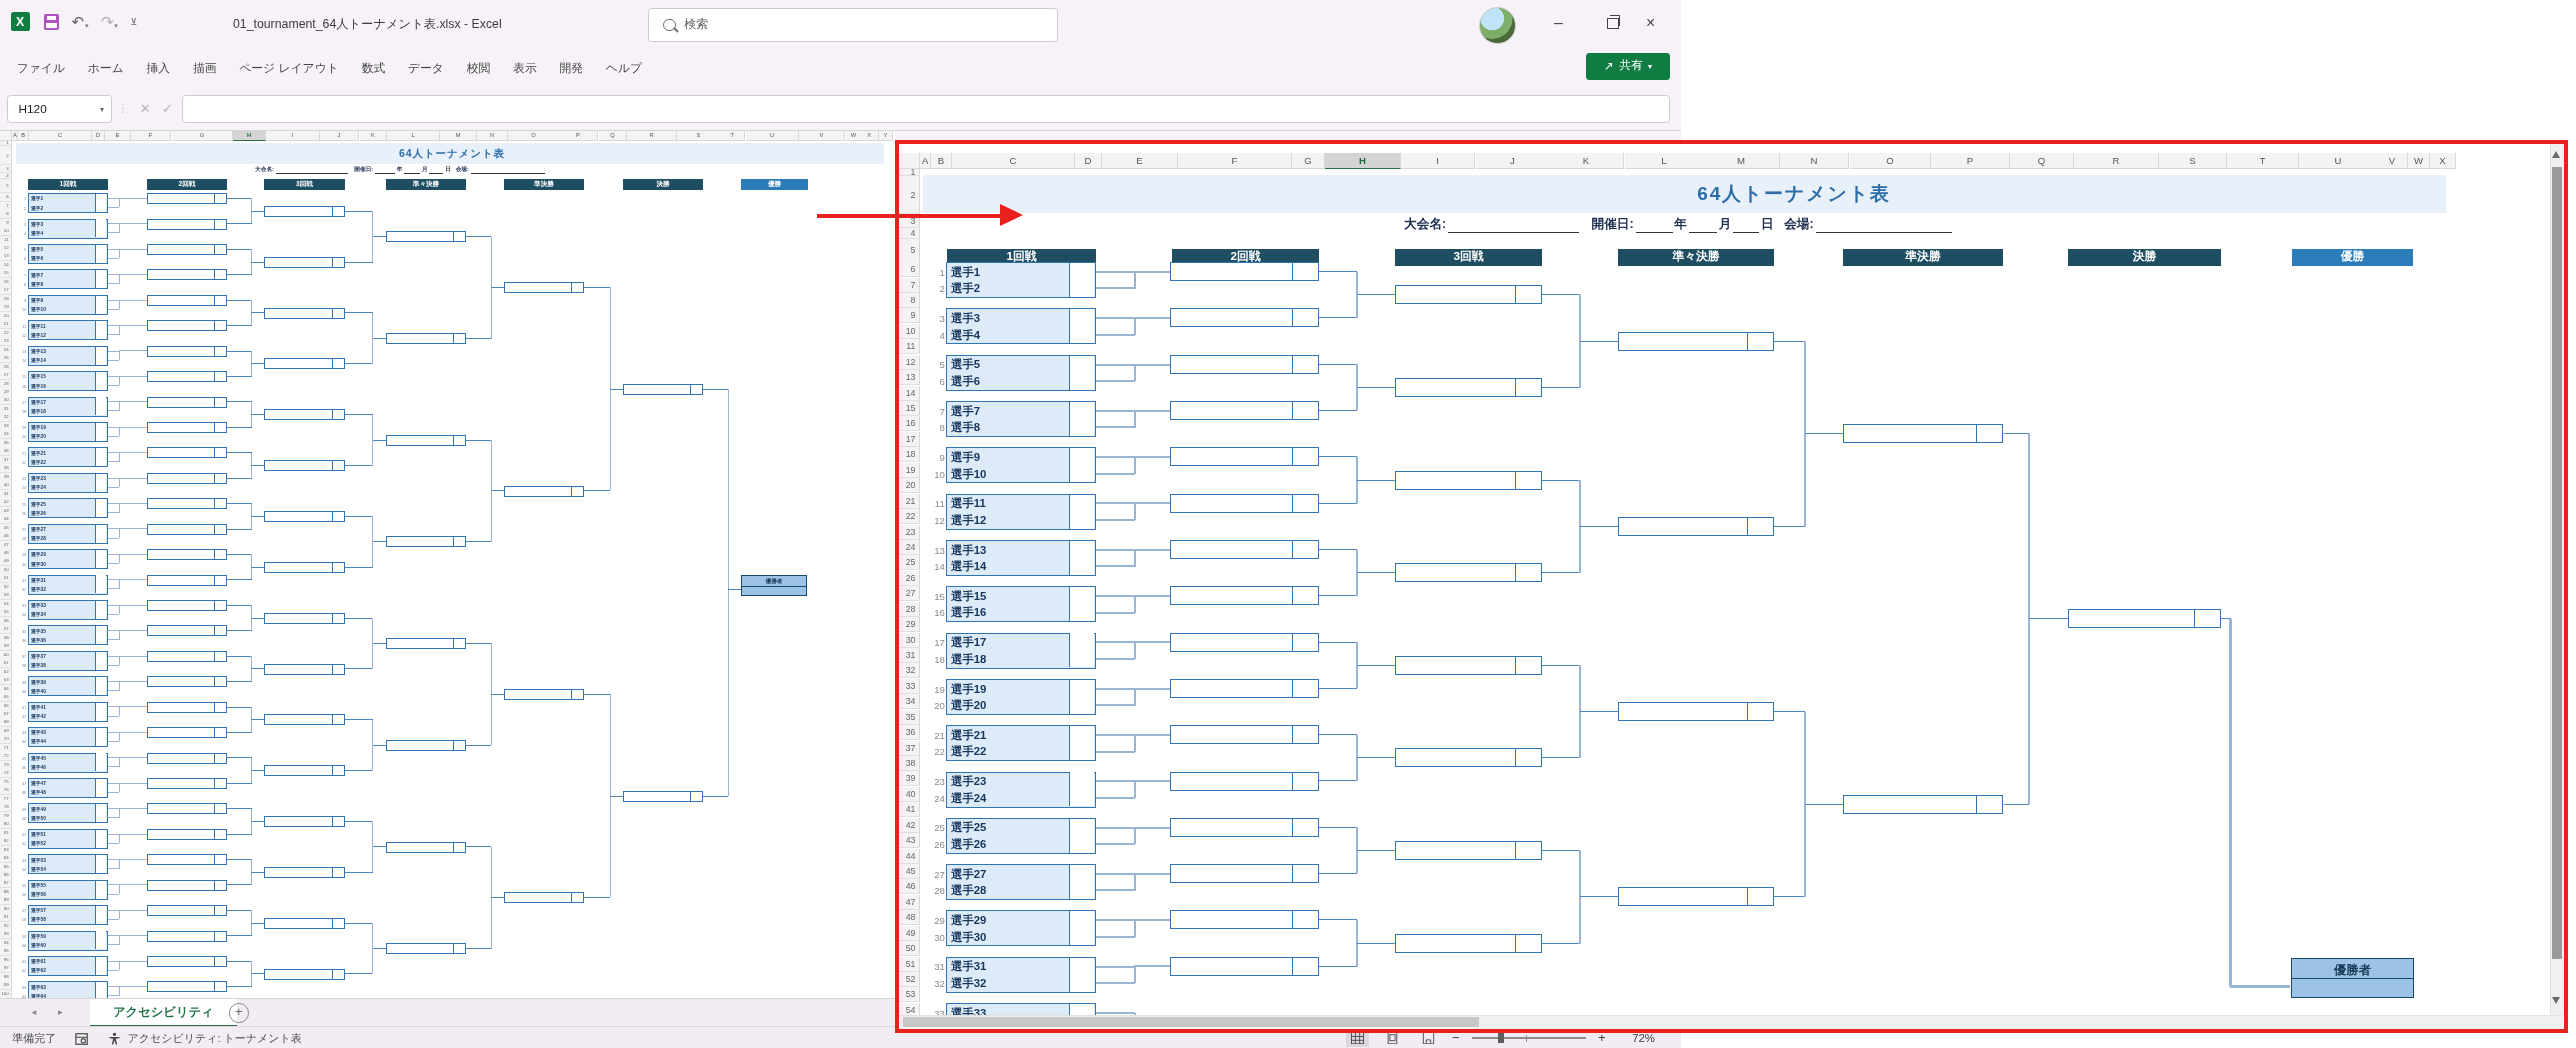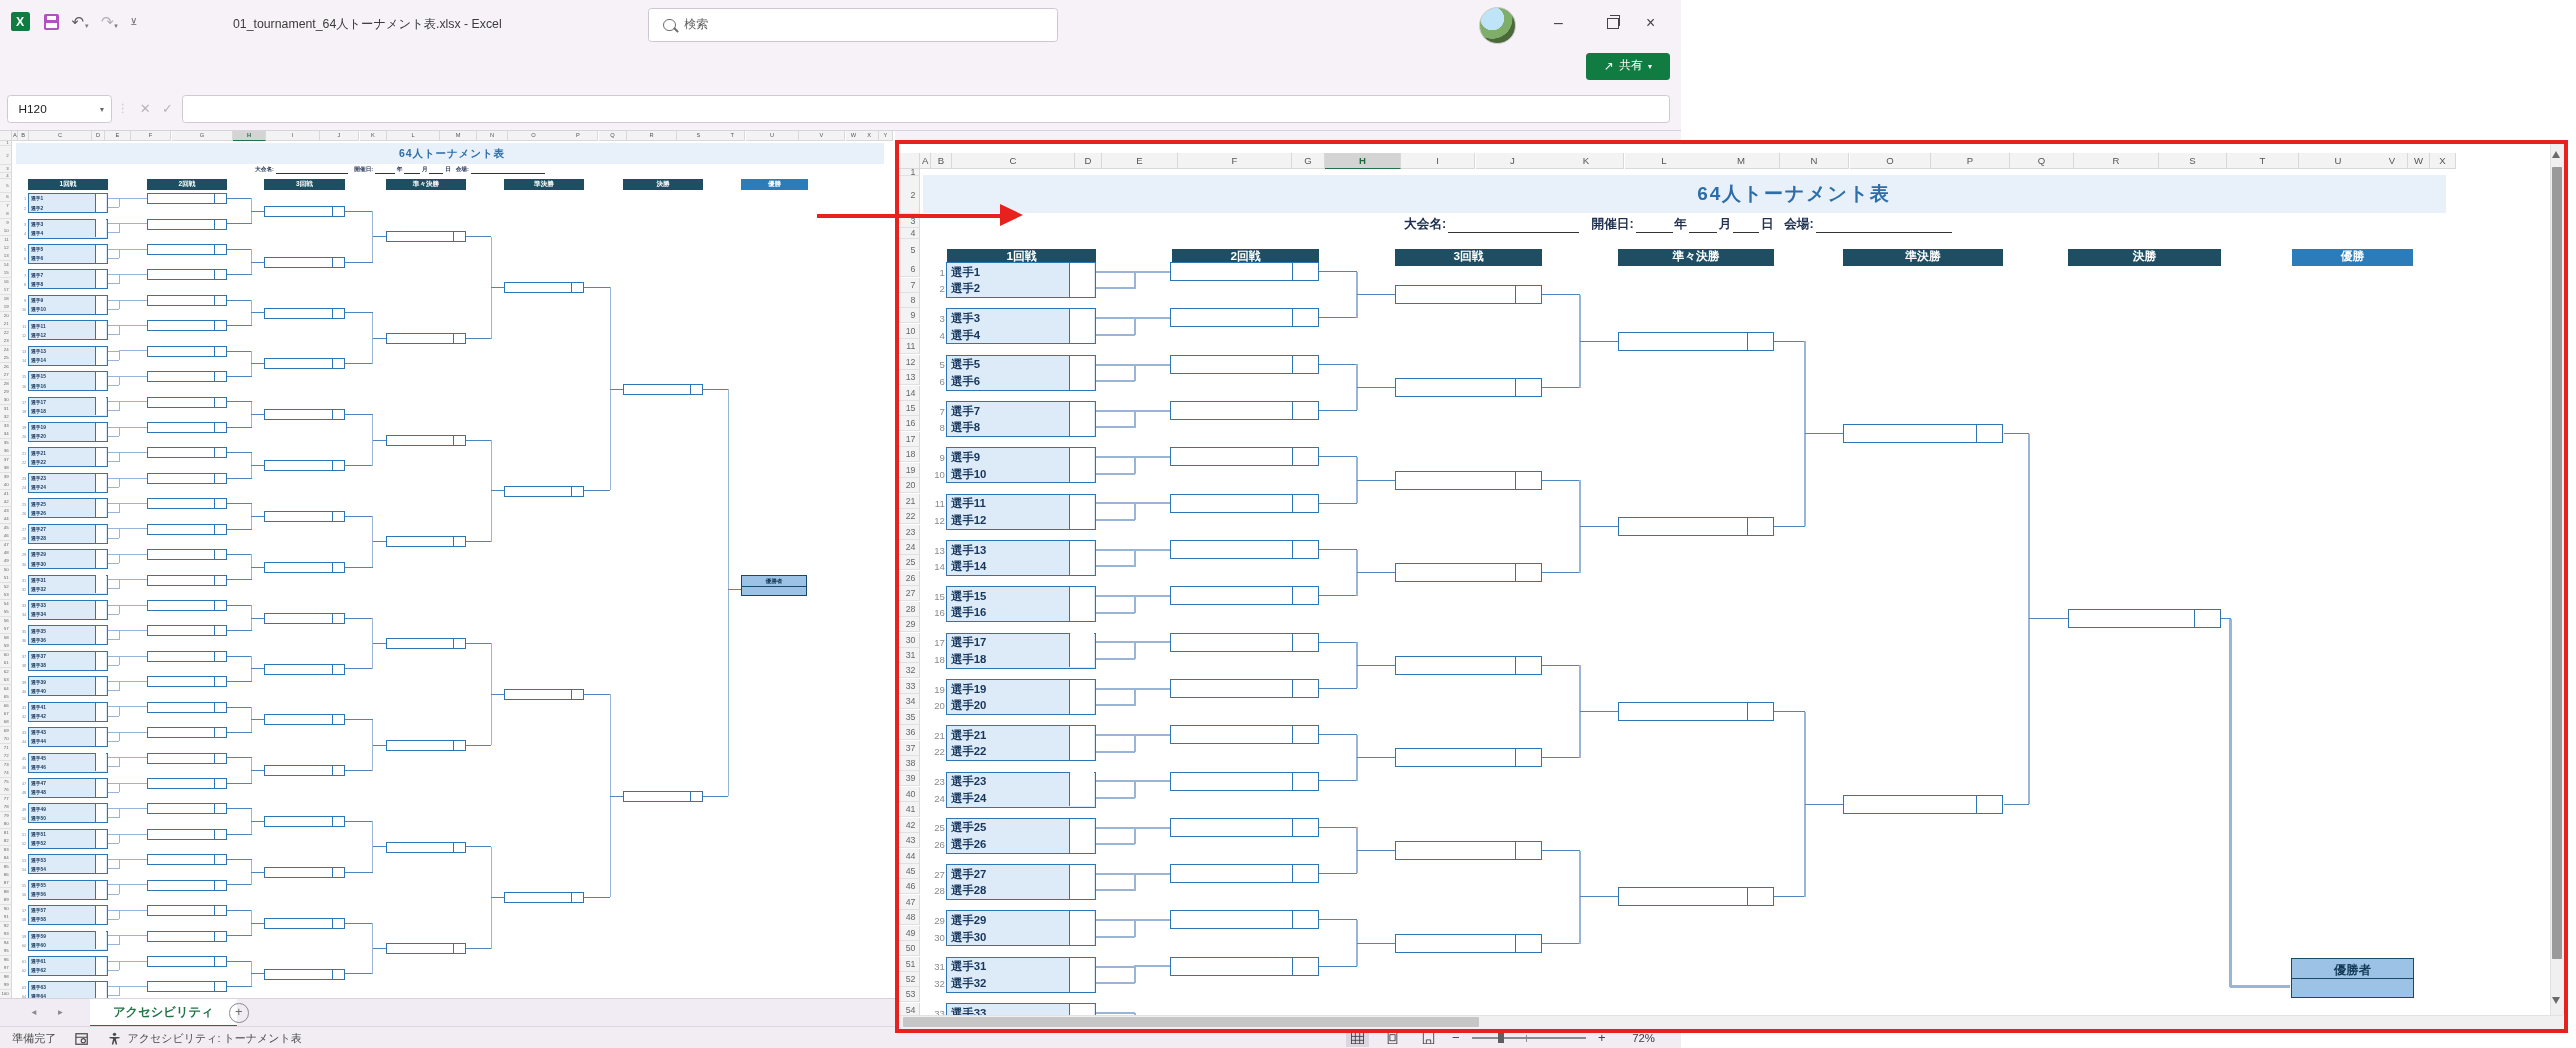--- a/index.html
+++ b/index.html
@@ -121,20 +121,33 @@
         <span class="mag"></span>
         <span>検索</span>
       </div>
       <div id="avatar"></div>
       <div class="winctl" style="left:1541px;">–</div>
       <div class="restore-box" style="left:1607px;"></div>
       <div class="winctl" style="left:1633px;">×</div>
     </div>
 
     <div id="ribbon">
+      <div id="ribbon-tabs">
+          <div class="rtab">ファイル</div>
+          <div class="rtab">ホーム</div>
+          <div class="rtab">挿入</div>
+          <div class="rtab">描画</div>
+          <div class="rtab">ページ レイアウト</div>
+          <div class="rtab">数式</div>
+          <div class="rtab">データ</div>
+          <div class="rtab">校閲</div>
+          <div class="rtab">表示</div>
+          <div class="rtab">開発</div>
+          <div class="rtab">ヘルプ</div>
+        </div>
       <div id="share-btn">
         <span>↗</span>
         <span>共有</span>
         <span style="font-size:7.9px;">▾</span>
       </div>
     </div>
 
     <div id="formula-row">
       <div id="name-box">
         <span class="nb-t">H120</span>

